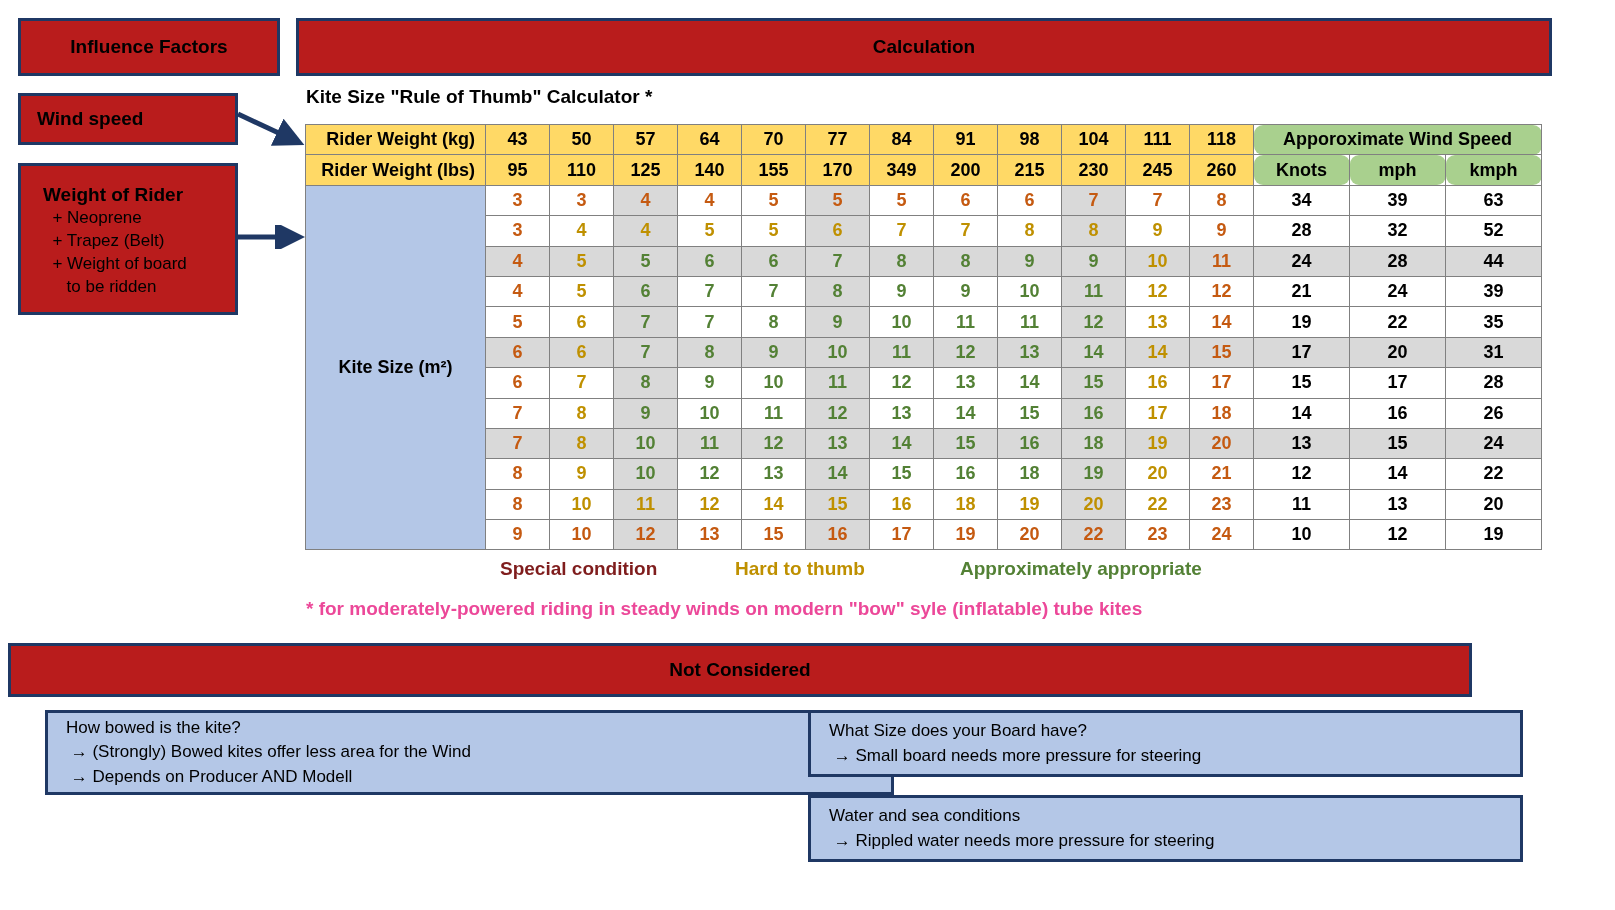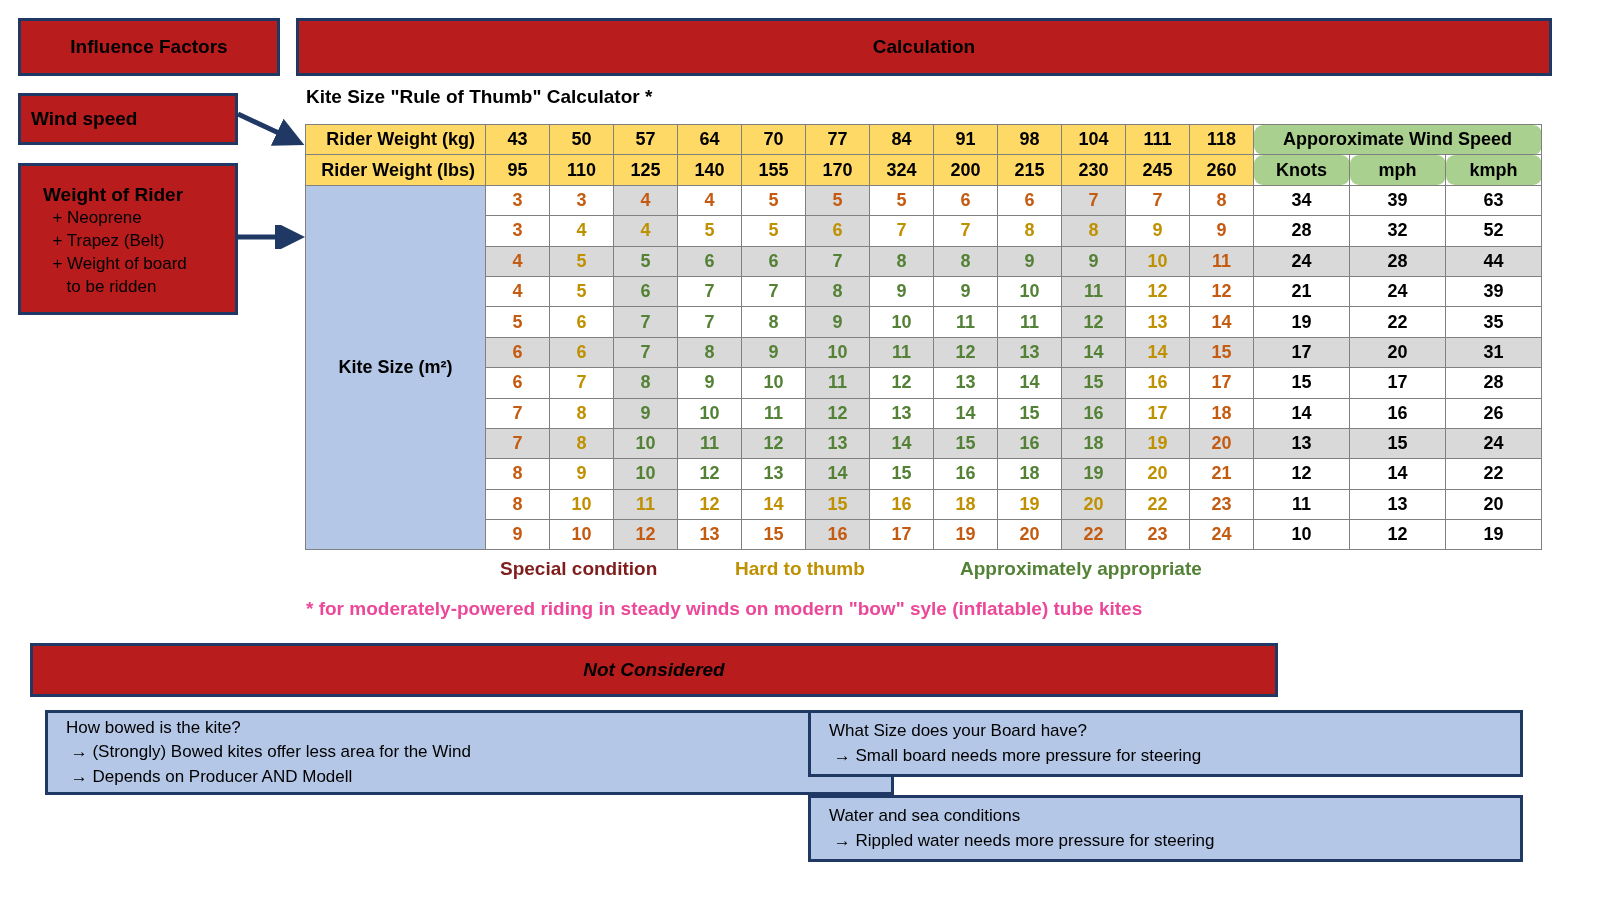--- a/index.html
+++ b/index.html
@@ -24,23 +24,23 @@
   .bluebox.center { justify-content: center; }
   .bluebox .btitle {
     font-weight: bold;
     font-size: 19px;
     color: #000;
   }
 
   
   #influence-factors-box { left: 18px;  top: 18px;  width: 262px; height: 58px; }
   #calculation-box       { left: 296px; top: 18px;  width: 1256px; height: 58px; }
-  #not-considered-box    { left: 30px;  top: 643px; width: 1248px; height: 54px; font-style: italic; }
-
-  #wind-speed-box   { left: 18px; top: 93px;  width: 220px; height: 52px; padding-left: 10px; }
+  #not-considered-box    { left: 8px;  top: 643px; width: 1464px; height: 54px; }
+
+  #wind-speed-box   { left: 18px; top: 93px;  width: 220px; height: 52px; padding-left: 16px; }
   #rider-weight-box { left: 18px; top: 163px; width: 220px; height: 152px; padding-left: 22px;
                       align-items: flex-start; padding-top: 16px; }
 
   .factor-title { font-weight: bold; font-size: 19px; color: #000; line-height: 1.32; }
   .factor-list  { font-size: 17px; color: #000; line-height: 1.35; white-space: pre; }
 
   
   .arrow { position: absolute; }
 
   
@@ -191,21 +191,21 @@
           <td class="hdr-green" colspan="3">Apporoximate Wind Speed</td>
         </tr>
         <tr>
           <td class="hdr-label">Rider Weight (lbs)</td>
           <td class="hdr-w">95</td>
           <td class="hdr-w">110</td>
           <td class="hdr-w">125</td>
           <td class="hdr-w">140</td>
           <td class="hdr-w">155</td>
           <td class="hdr-w">170</td>
-          <td class="hdr-w">324</td>
+          <td class="hdr-w">349</td>
           <td class="hdr-w">200</td>
           <td class="hdr-w">215</td>
           <td class="hdr-w">230</td>
           <td class="hdr-w">245</td>
           <td class="hdr-w">260</td>
           <td class="hdr-green ws-col">Knots</td>
           <td class="hdr-green ws-col">mph</td>
           <td class="hdr-green ws-col">kmph</td>
         </tr>
         <tr>

